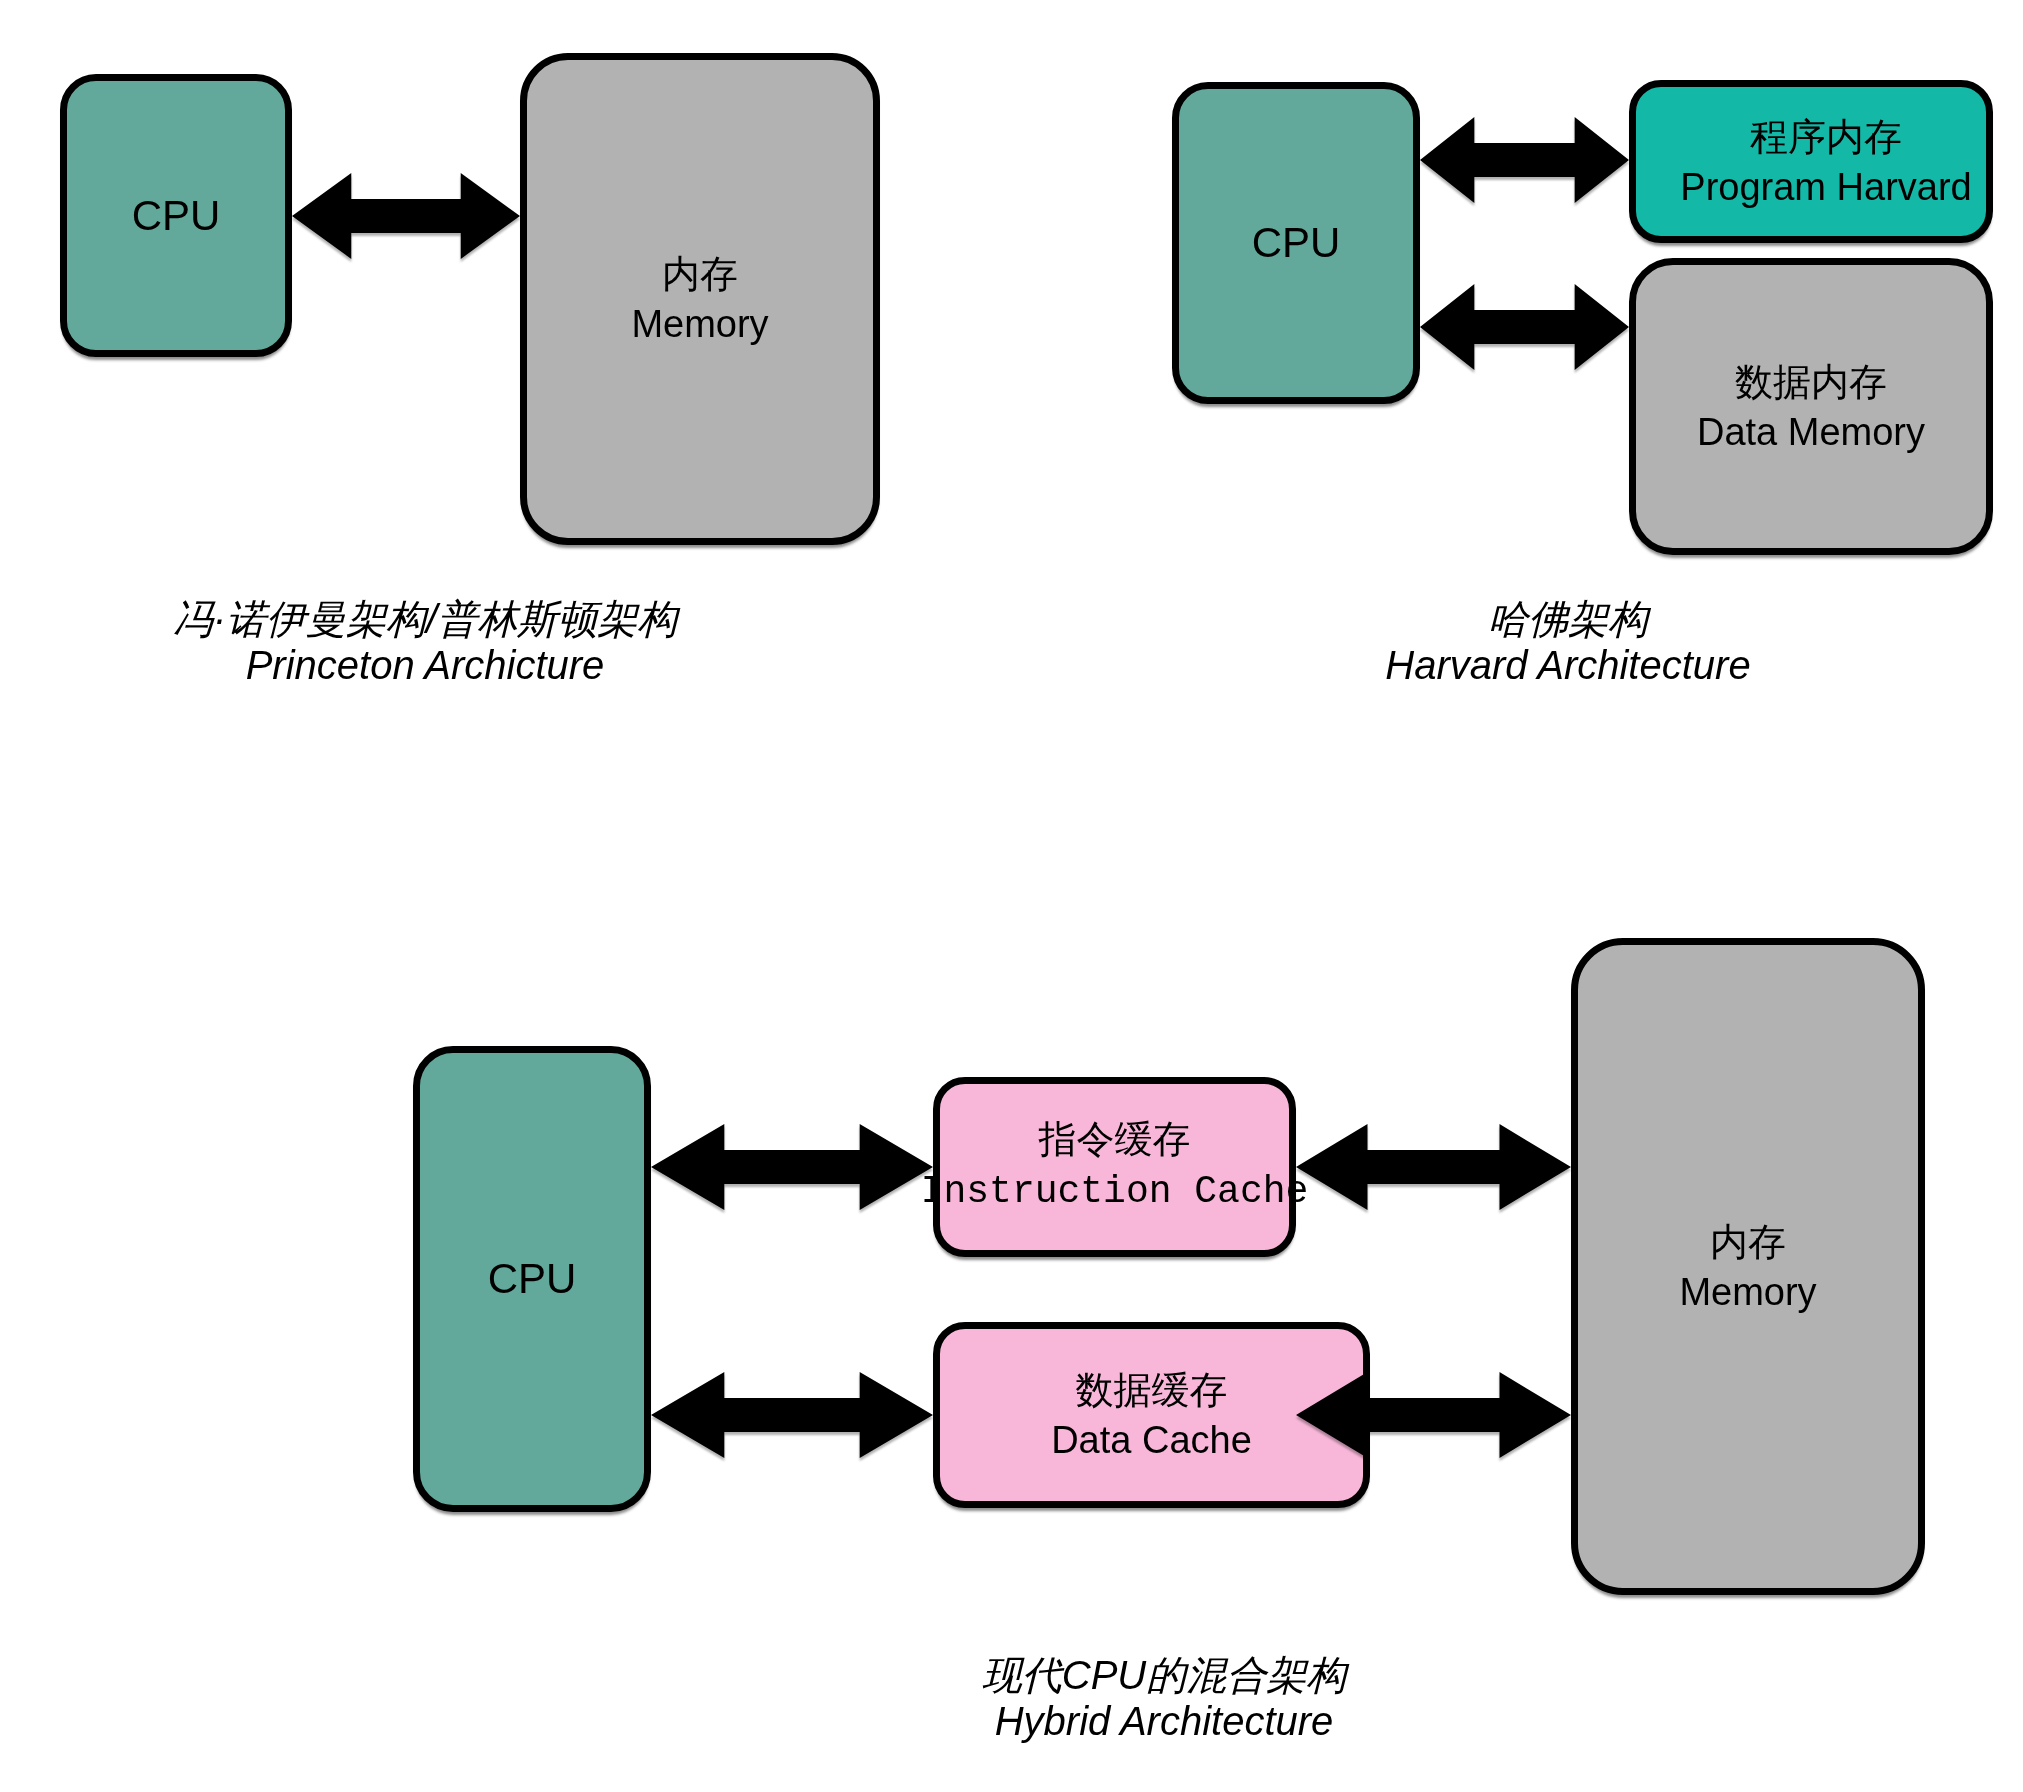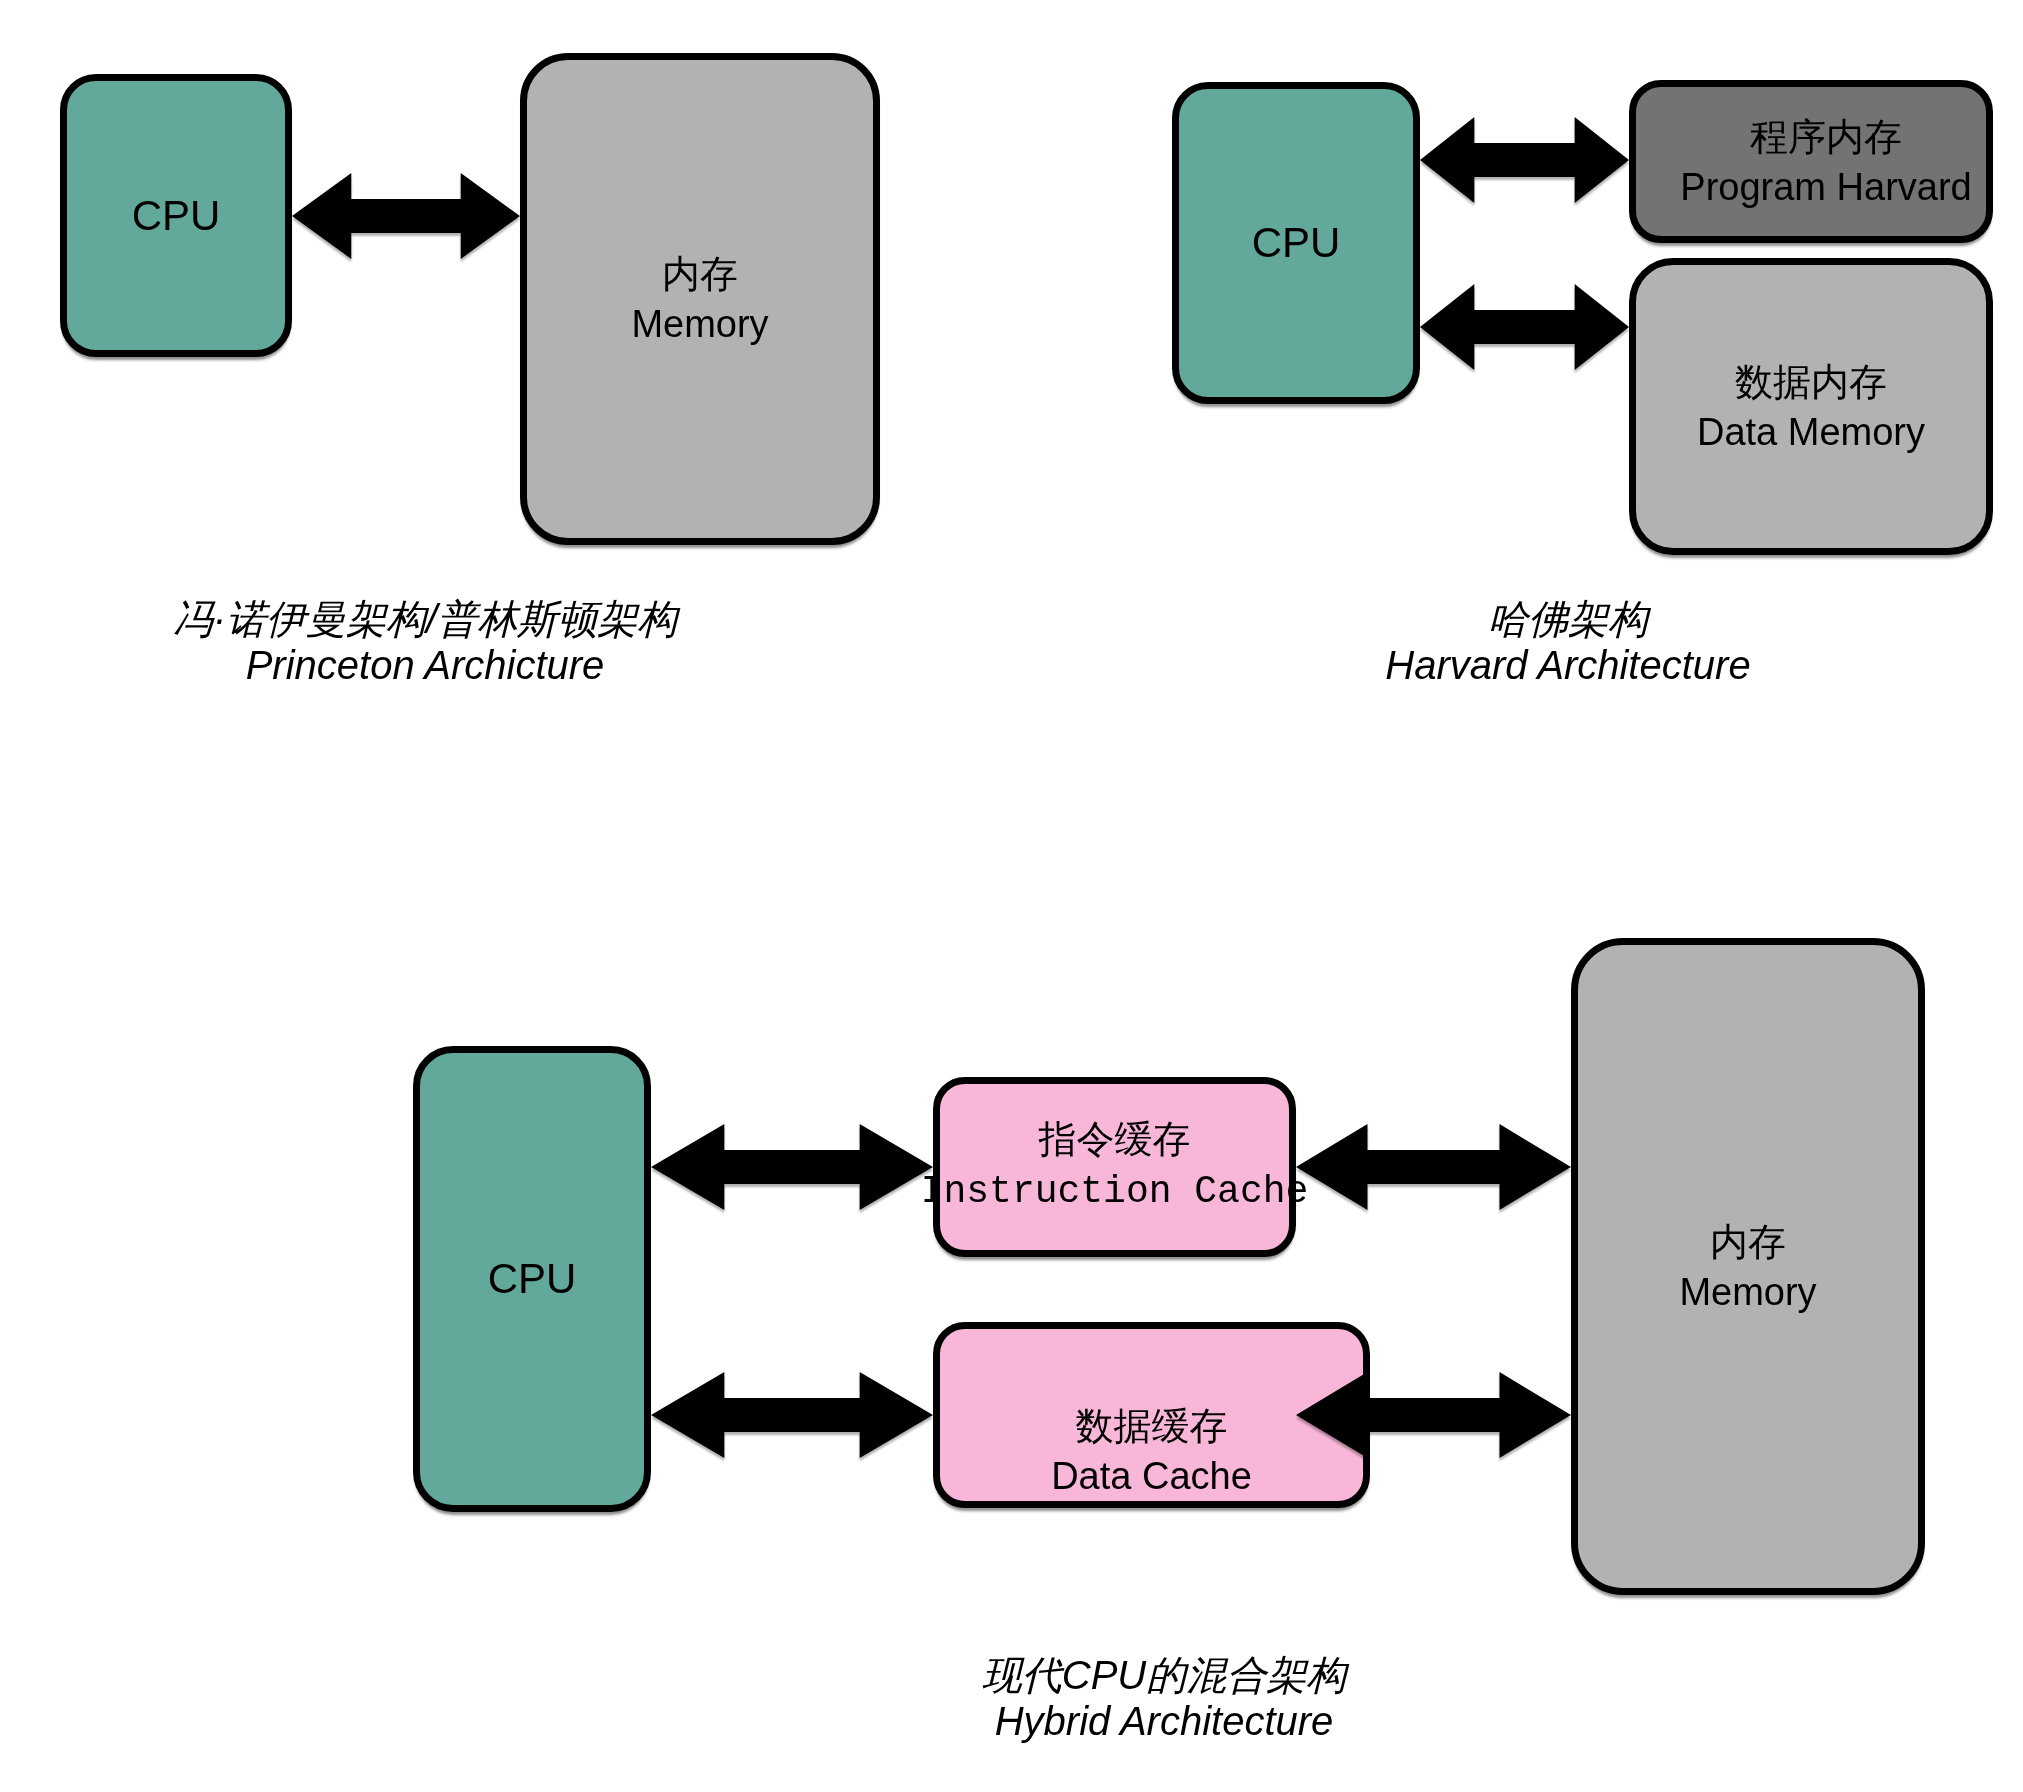--- a/index.html
+++ b/index.html
@@ -43,21 +43,21 @@
     font-style: italic;
   }
   
   #princeton-cpu     { left: 60px;   top: 74px;   width: 232px; height: 283px; border-radius: 36px; }
   #princeton-memory  { left: 520px;  top: 53px;   width: 360px; height: 492px; border-radius: 48px; }
   #harvard-cpu       { left: 1172px; top: 82px;   width: 248px; height: 322px; border-radius: 36px; }
   #harvard-pm        { left: 1629px; top: 80px;   width: 364px; height: 163px; border-radius: 32px; }
   #harvard-dm        { left: 1629px; top: 258px;  width: 364px; height: 297px; border-radius: 44px; }
   #hybrid-cpu        { left: 413px;  top: 1046px; width: 238px; height: 466px; border-radius: 40px; }
   #hybrid-ic         { left: 933px;  top: 1077px; width: 363px; height: 180px; border-radius: 32px; font-family: Liberation Mono, monospace; }
-  #hybrid-dc         { left: 933px;  top: 1322px; width: 437px; height: 186px; border-radius: 32px; justify-content: flex-end; }
+  #hybrid-dc         { left: 933px;  top: 1322px; width: 437px; height: 186px; border-radius: 32px; }
   #hybrid-memory     { left: 1571px; top: 938px;  width: 354px; height: 657px; border-radius: 52px; }
   
   #arrow-princeton     { left: 292px;  top: 164px;  width: 228px; height: 104px; }
   #arrow-harvard-pm    { left: 1420px; top: 108px;  width: 209px; height: 104px; }
   #arrow-harvard-dm    { left: 1420px; top: 275px;  width: 209px; height: 104px; }
   #arrow-hybrid-cpu-ic { left: 651px;  top: 1115px; width: 282px; height: 104px; }
   #arrow-hybrid-cpu-dc { left: 651px;  top: 1363px; width: 282px; height: 104px; }
   #arrow-hybrid-ic-mem { left: 1296px; top: 1115px; width: 275px; height: 104px; }
   #arrow-hybrid-dc-mem { left: 1296px; top: 1363px; width: 275px; height: 104px; }
   
@@ -97,21 +97,21 @@
     <polygon points="0,20 26,3.5 26,13.5 74,13.5 74,3.5 100,20 74,36.5 74,26.5 26,26.5 26,36.5" fill="#000000"></polygon>
   </svg>
 </div>
 
 <div class="arrow" id="arrow-harvard-dm">
   <svg viewBox="0 0 100 40" preserveAspectRatio="none">
     <polygon points="0,20 26,3.5 26,13.5 74,13.5 74,3.5 100,20 74,36.5 74,26.5 26,26.5 26,36.5" fill="#000000"></polygon>
   </svg>
 </div>
 
-<div class="box" id="harvard-pm" style="background-color: #737373; padding-left: 30px;">
+<div class="box" id="harvard-pm" style="background-color: #14b8a6; padding-left: 30px;">
   <div class="line-zh">程序内存</div>
   <div class="line-en">Program Harvard</div>
 </div>
 
 <div class="box" id="harvard-dm" style="background-color: rgb(178, 178, 178);">
   <div class="line-zh">数据内存</div>
   <div class="line-en">Data Memory</div>
 </div>
 
 <div class="caption" id="caption-harvard">

